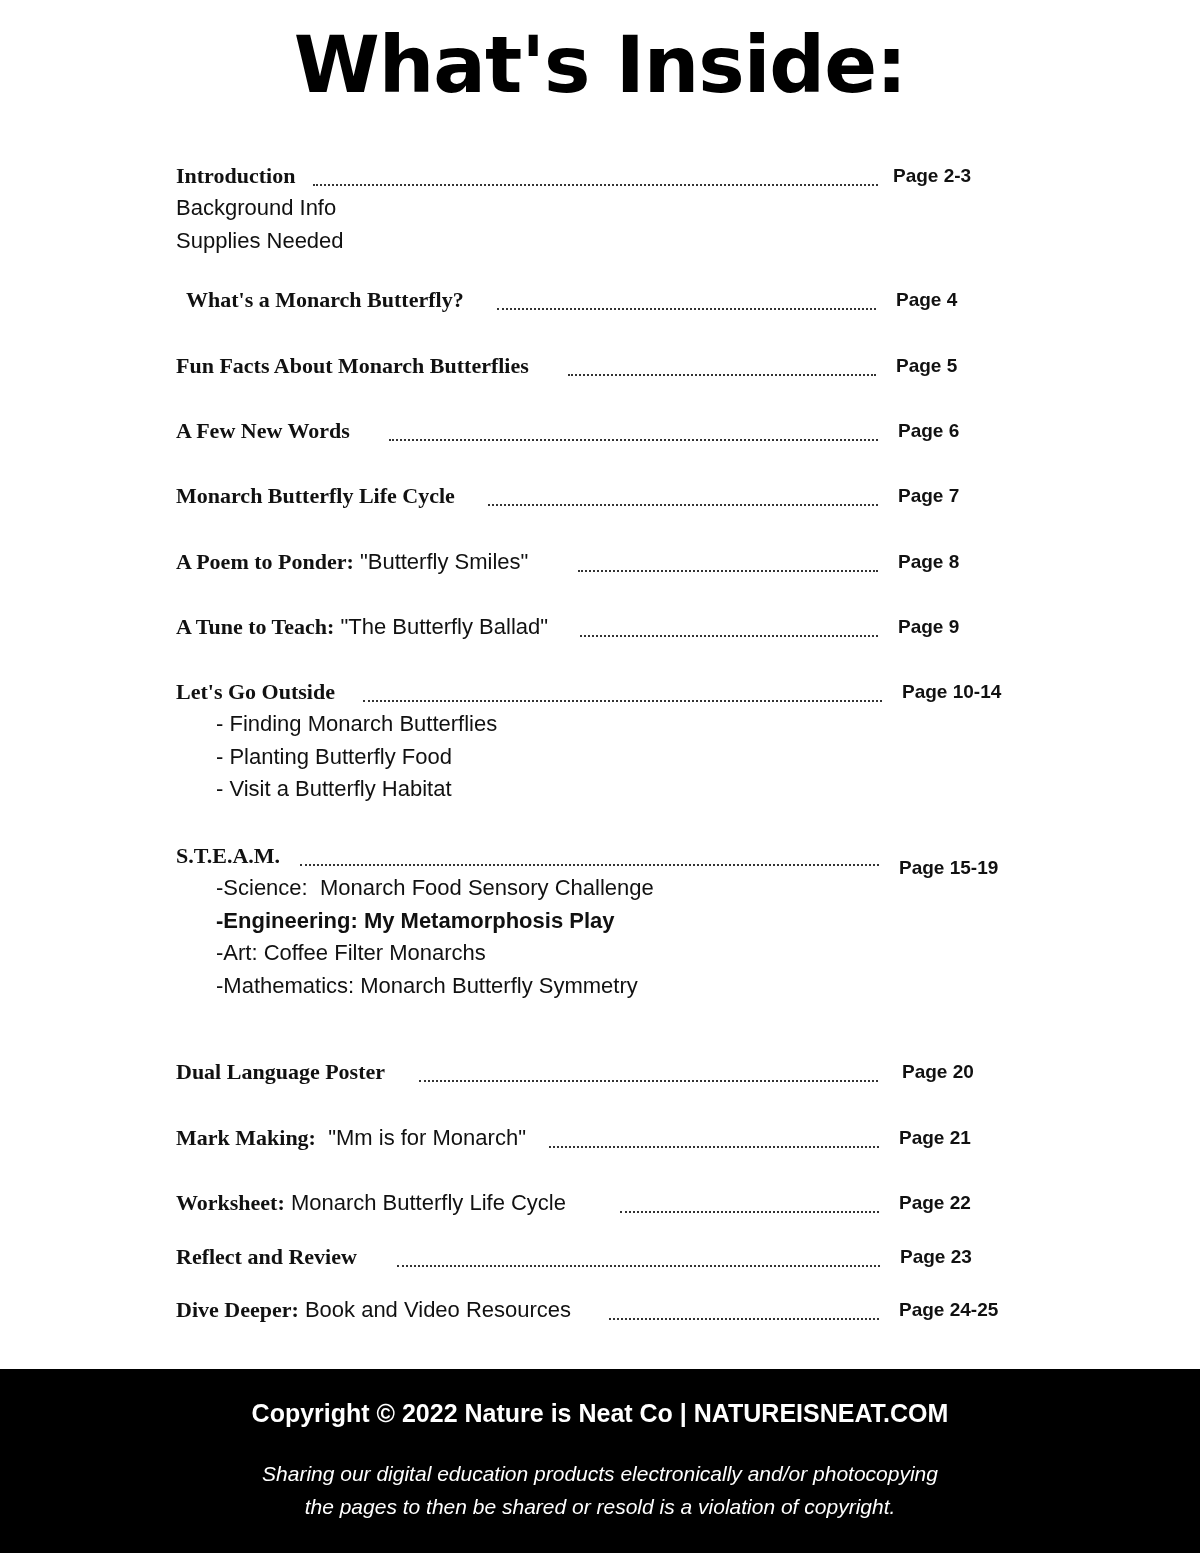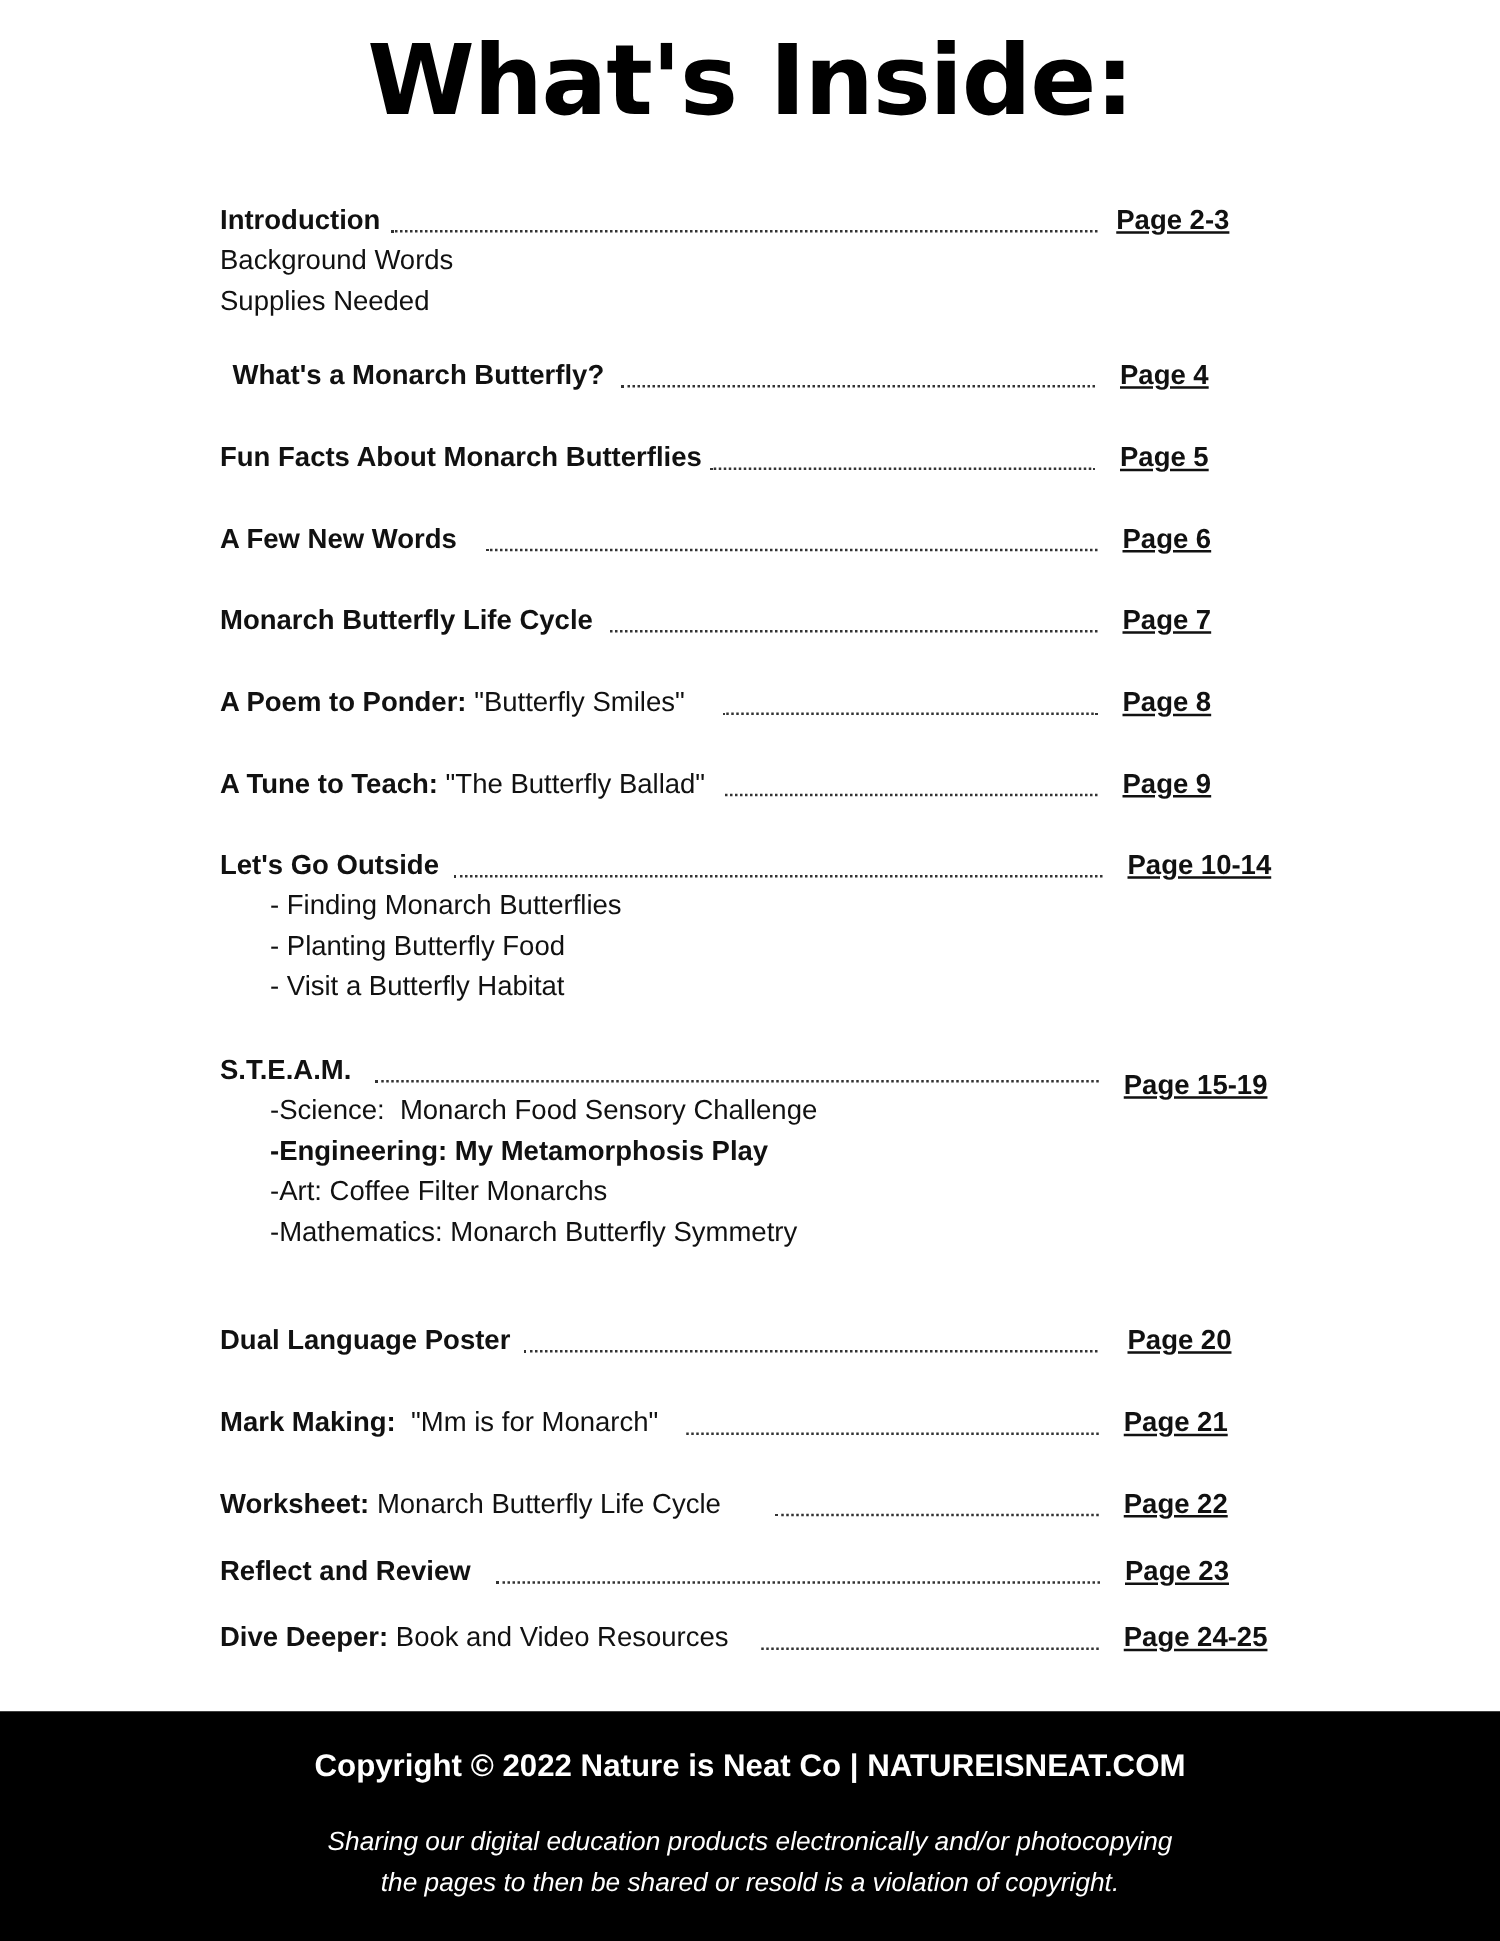--- a/index.html
+++ b/index.html
@@ -7,45 +7,45 @@
     width: 1200px; height: 1553px; background: #ffffff; position: relative;
     font-family: "Liberation Sans", sans-serif; color: #111111; overflow: hidden;
   }
   .title {
     position: absolute; top: 20px; left: 0; width: 1200px; text-align: center;
     font-family: "DejaVu Sans", sans-serif; font-weight: bold; font-size: 78px;
     letter-spacing: -1px; color: #000;
   }
   .entry { position: absolute; left: 176px; }
   .row { display: flex; align-items: baseline; font-size: 22px; line-height: 32px; }
-  .row .label b { font-weight: bold; }
+  .row .label b { font-weight: bold; font-family: Liberation Serif, serif; }
   .dots {
     position: absolute; height: 2px; border-bottom: 2px dotted #333;
   }
-  .page { position: absolute; font-size: 22px; font-weight: bold; line-height: 32px; text-decoration: underline; }
+  .page { position: absolute; font-size: 19px; font-weight: bold; line-height: 32px; }
   .sub { font-size: 22px; line-height: 32.7px; }
   .sub.indent { padding-left: 40px; }
   .footer {
     position: absolute; left: 0; top: 1369px; width: 1200px; height: 184px; background: #000;
     color: #fff; text-align: center;
   }
   .footer .copy { position: absolute; top: 30px; width: 100%; font-size: 25px; font-weight: bold; }
   .footer .notice { position: absolute; top: 88px; width: 100%; font-size: 21px; font-style: italic; line-height: 33px; }
 </style>
 </head>
 <body>
 
 <div class="title">What's Inside:</div>
 
 <div id="toc">
     <div class="entry" style="top: 160px;">
       <div class="row">
         <span class="label"><b>Introduction</b></span>
       </div>
-      <div class="sub" style="white-space: pre;">Background Words</div>
+      <div class="sub" style="white-space: pre;">Background Info</div>
       <div class="sub" style="white-space: pre;">Supplies Needed</div>
     </div>
     <div class="dots" style="top: 182px; left: 313px; width: 565px;"></div>
     <div class="page" style="top: 160px; left: 893px;">Page 2-3</div>
     <div class="entry" style="top: 284px; margin-left: 10px;">
       <div class="row">
         <span class="label"><b>What's a Monarch Butterfly?</b></span>
       </div>
     </div>
     <div class="dots" style="top: 306px; left: 497px; width: 379px;"></div>

